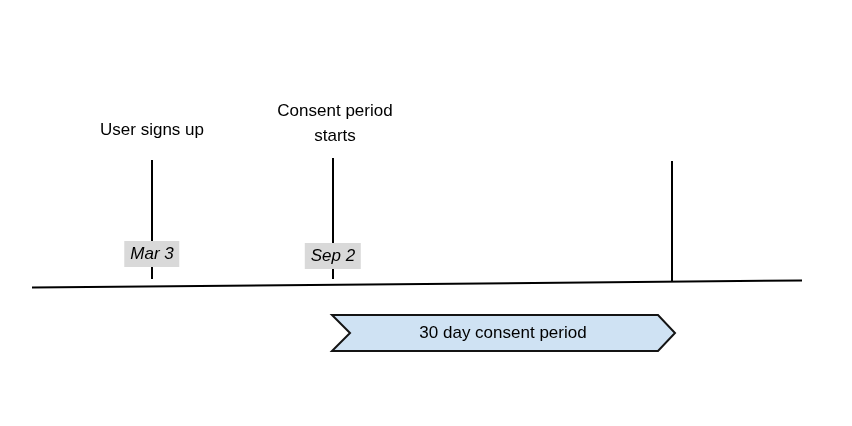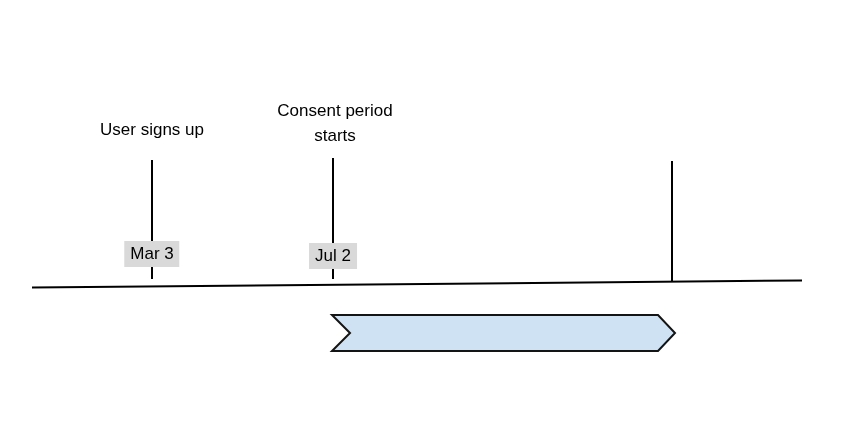--- a/index.html
+++ b/index.html
@@ -47,20 +47,21 @@
     white-space: normal;
   }
   .date-label {
     position: absolute;
     transform: translateX(-50%);
     background: var(--date-bg, #d9d9d9);
     padding: 1px 6px;
     font-size: 17px;
     line-height: 24px;
     white-space: nowrap;
+    font-style: italic;
   }
   .banner-label {
     position: absolute;
     transform: translateX(-50%);
     font-size: 17px;
     line-height: 24px;
     white-space: nowrap;
   }
 </style>
 </head>
@@ -76,17 +77,18 @@
     <polygon class="banner-shape" points="332,315 658,315 675,333 658,351 332,351 350,333"></polygon>
   </svg>
 
   <div class="event-title" style="left:152px; top:117px; width:140px">User signs up</div>
 
   <div class="event-title" style="left:335px; top:98px; width:140px">Consent period starts</div>
 
 
   <div class="date-label" style="left:152px; top:241px">Mar 3</div>
 
-  <div class="date-label" style="left:333px; top:243px">Jul 2</div>
+  <div class="date-label" style="left:333px; top:243px">Sep 2</div>
 
 
+  <div class="banner-label" style="left:503px; top:321px">30 day consent period</div>
 
 </div>
 
 </body></html>

